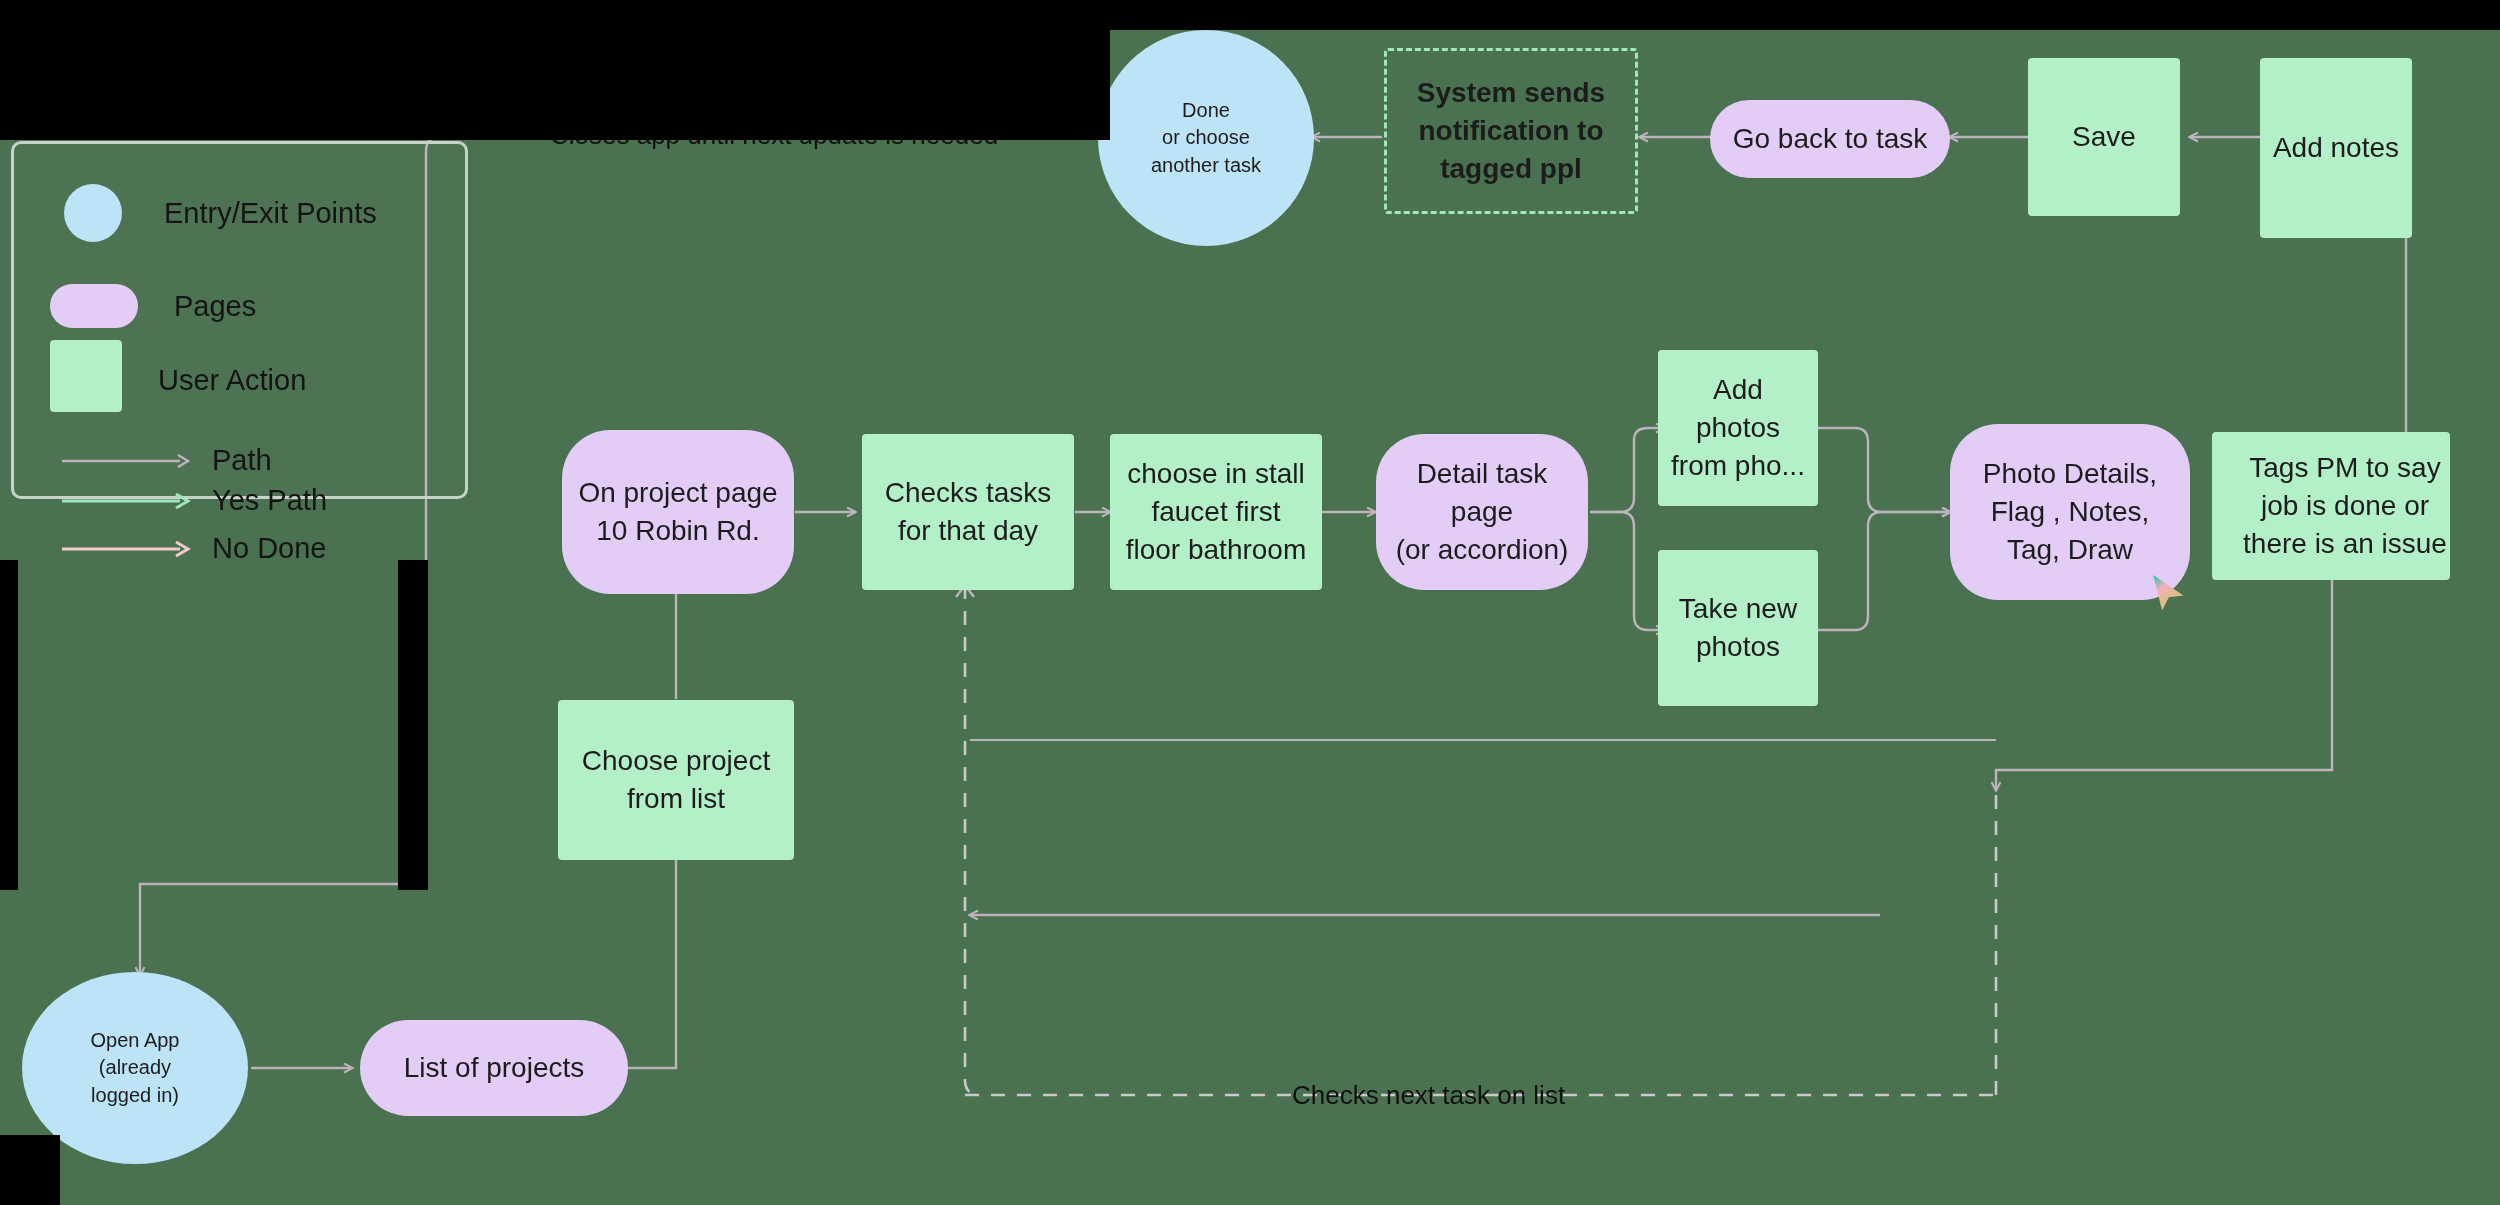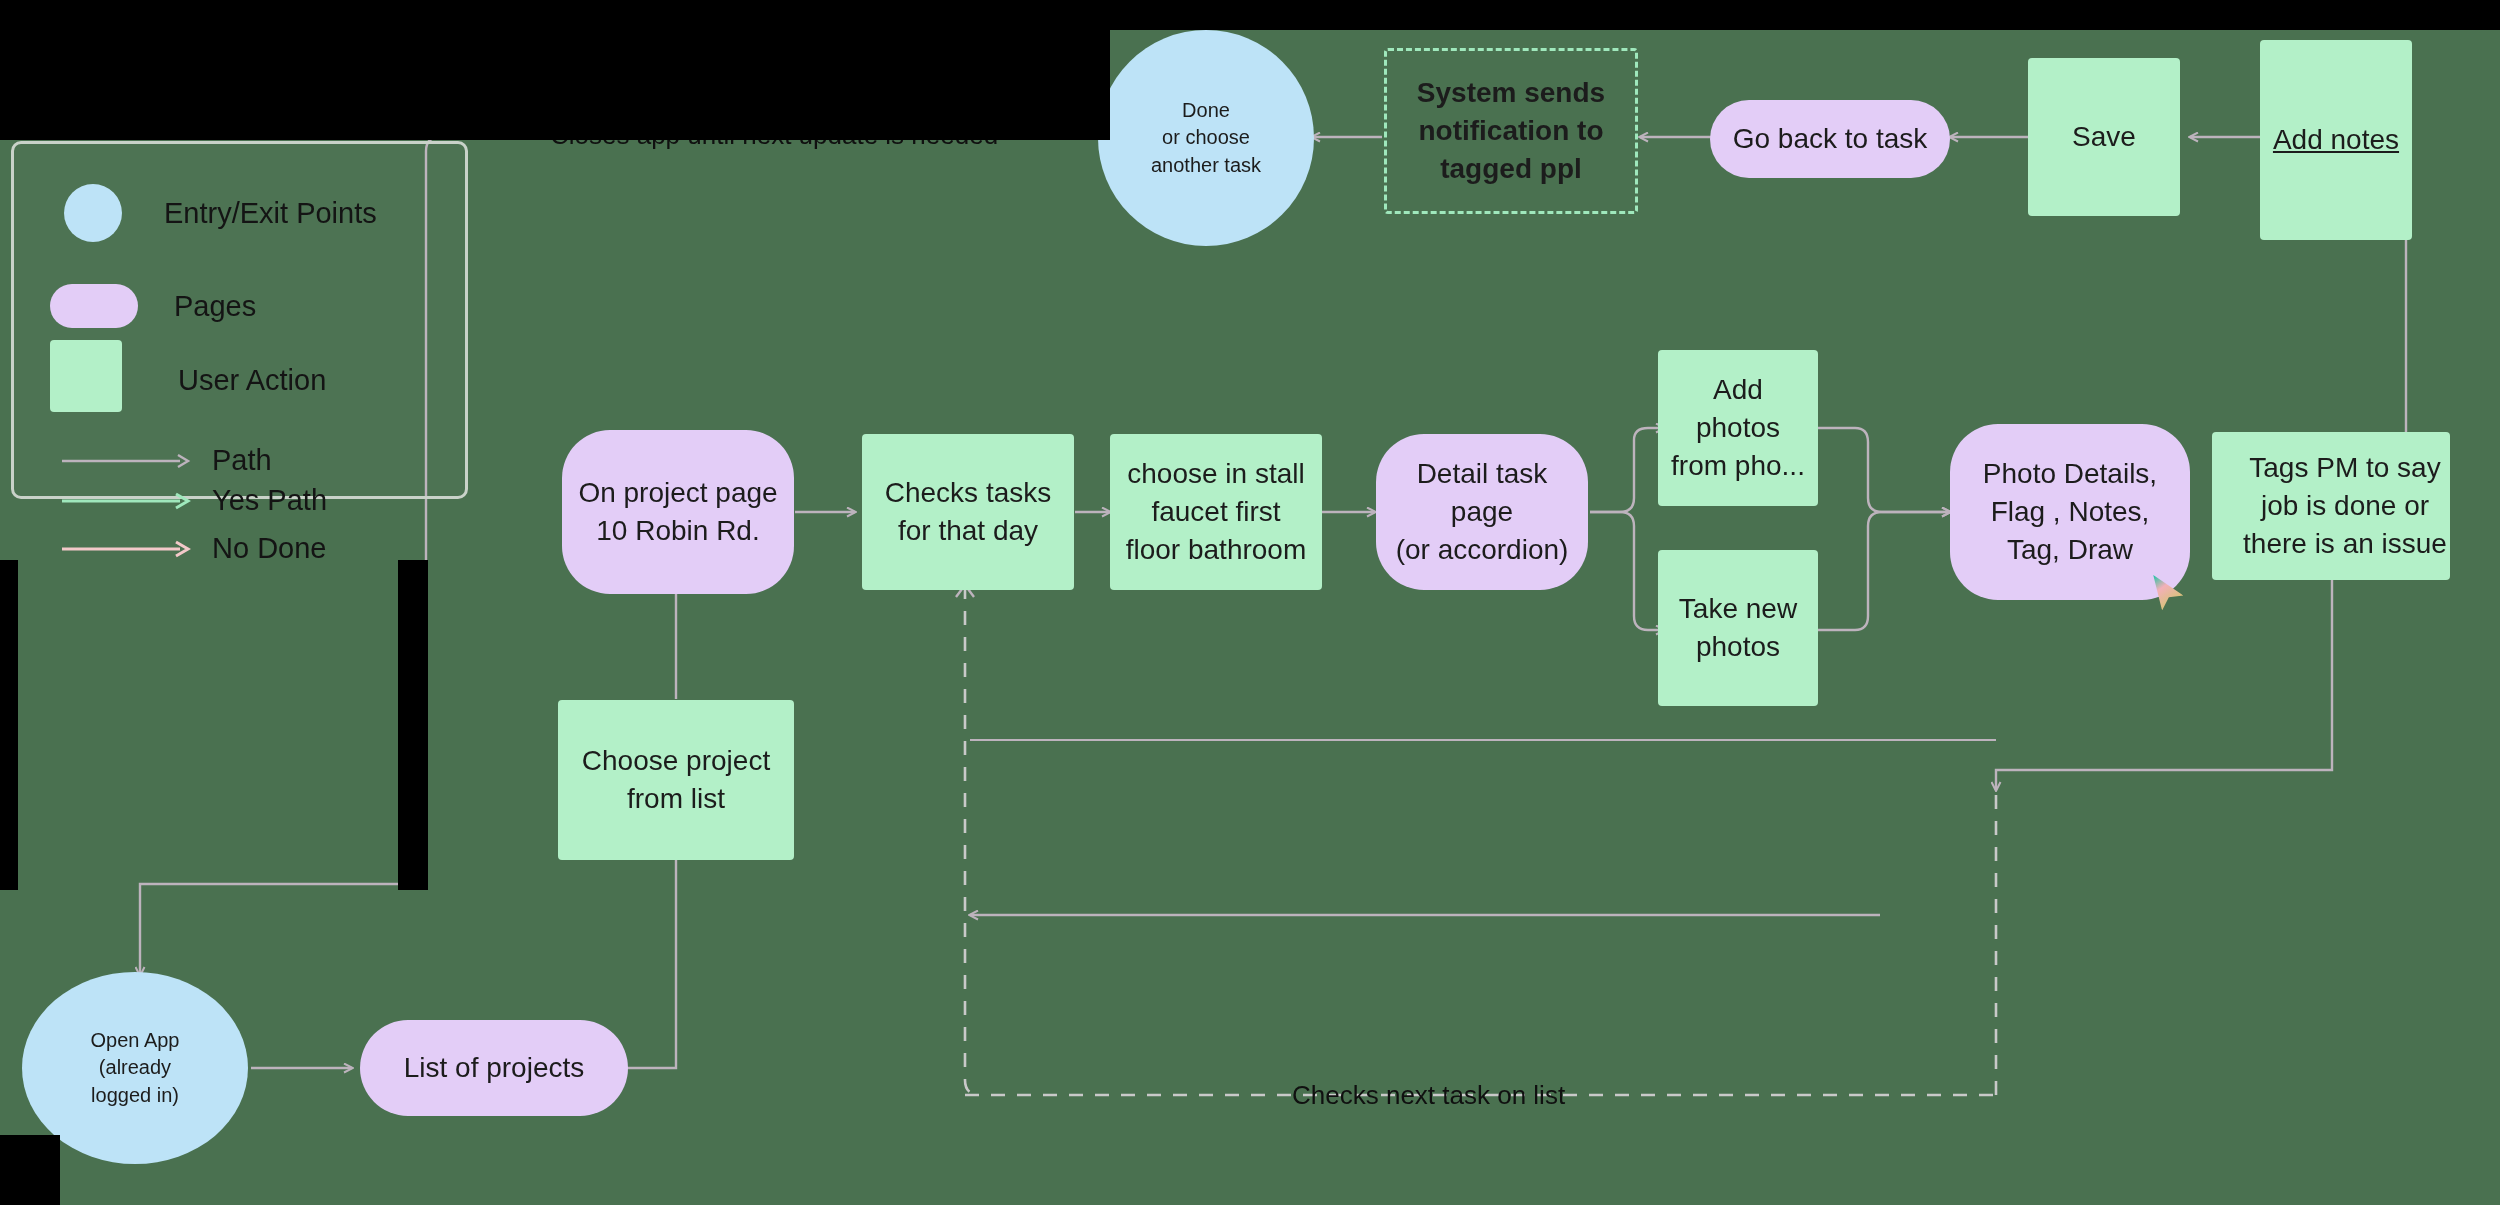--- a/index.html
+++ b/index.html
@@ -135,21 +135,21 @@
     <div class="lg-row" style="left:50px; top:40px;">
       <span class="lg-circle"></span>
       <span class="lg-label" style="margin-left:42px;">Entry/Exit Points</span>
     </div>
     <div class="lg-row" style="left:36px; top:140px;">
       <span class="lg-page"></span>
       <span class="lg-label" style="margin-left:36px;">Pages</span>
     </div>
     <div class="lg-row" style="left:36px; top:196px;">
       <span class="lg-action"></span>
-      <span class="lg-label" style="margin-left:56px; margin-top:8px;">User Action</span>
+      <span class="lg-label" style="margin-left:36px; margin-top:8px;">User Action</span>
     </div>
     <div class="lg-row" style="left:46px; top:300px;">
       <svg width="136" height="18">
         <path d="M2,9 L120,9" stroke="#BDB3BD" stroke-width="2.4" fill="none"></path>
         <path d="M118,3 L128,9 L118,15" stroke="#BDB3BD" stroke-width="2.4" fill="none"></path>
       </svg>
       <span class="lg-label" style="margin-left:16px;">Path</span>
     </div>
     <div class="lg-row" style="left:46px; top:340px;">
       <svg width="136" height="18">
@@ -200,21 +200,21 @@
   <div class="node n-page" style="left:1950px; top:424px; width:240px; height:176px;">Photo Details,
 Flag , Notes,
 Tag, Draw</div>
   <span class="cursor-artifact" style="left:2150px; top:572px;"></span>
 
   <div class="node n-action" style="left:2212px; top:432px; width:238px; height:148px;padding-left:28px;">Tags PM to say
 job is done or
 there is an issue</div>
 
 
-  <div class="node n-action" style="left:2260px; top:40px; width:152px; height:200px;text-decoration:underline;">Add notes</div>
+  <div class="node n-action" style="left:2260px; top:58px; width:152px; height:180px;">Add notes</div>
 
   <div class="node n-action" style="left:2028px; top:58px; width:152px; height:158px;">Save</div>
 
   <div class="node n-page" style="left:1710px; top:100px; width:240px; height:78px;">Go back to task</div>
 
   <div class="node n-system" style="left:1384px; top:48px; width:254px; height:166px;">System sends
 notification to
 tagged ppl</div>
 
   <div class="node n-entry" style="left:1098px; top:30px; width:216px; height:216px;">Done

